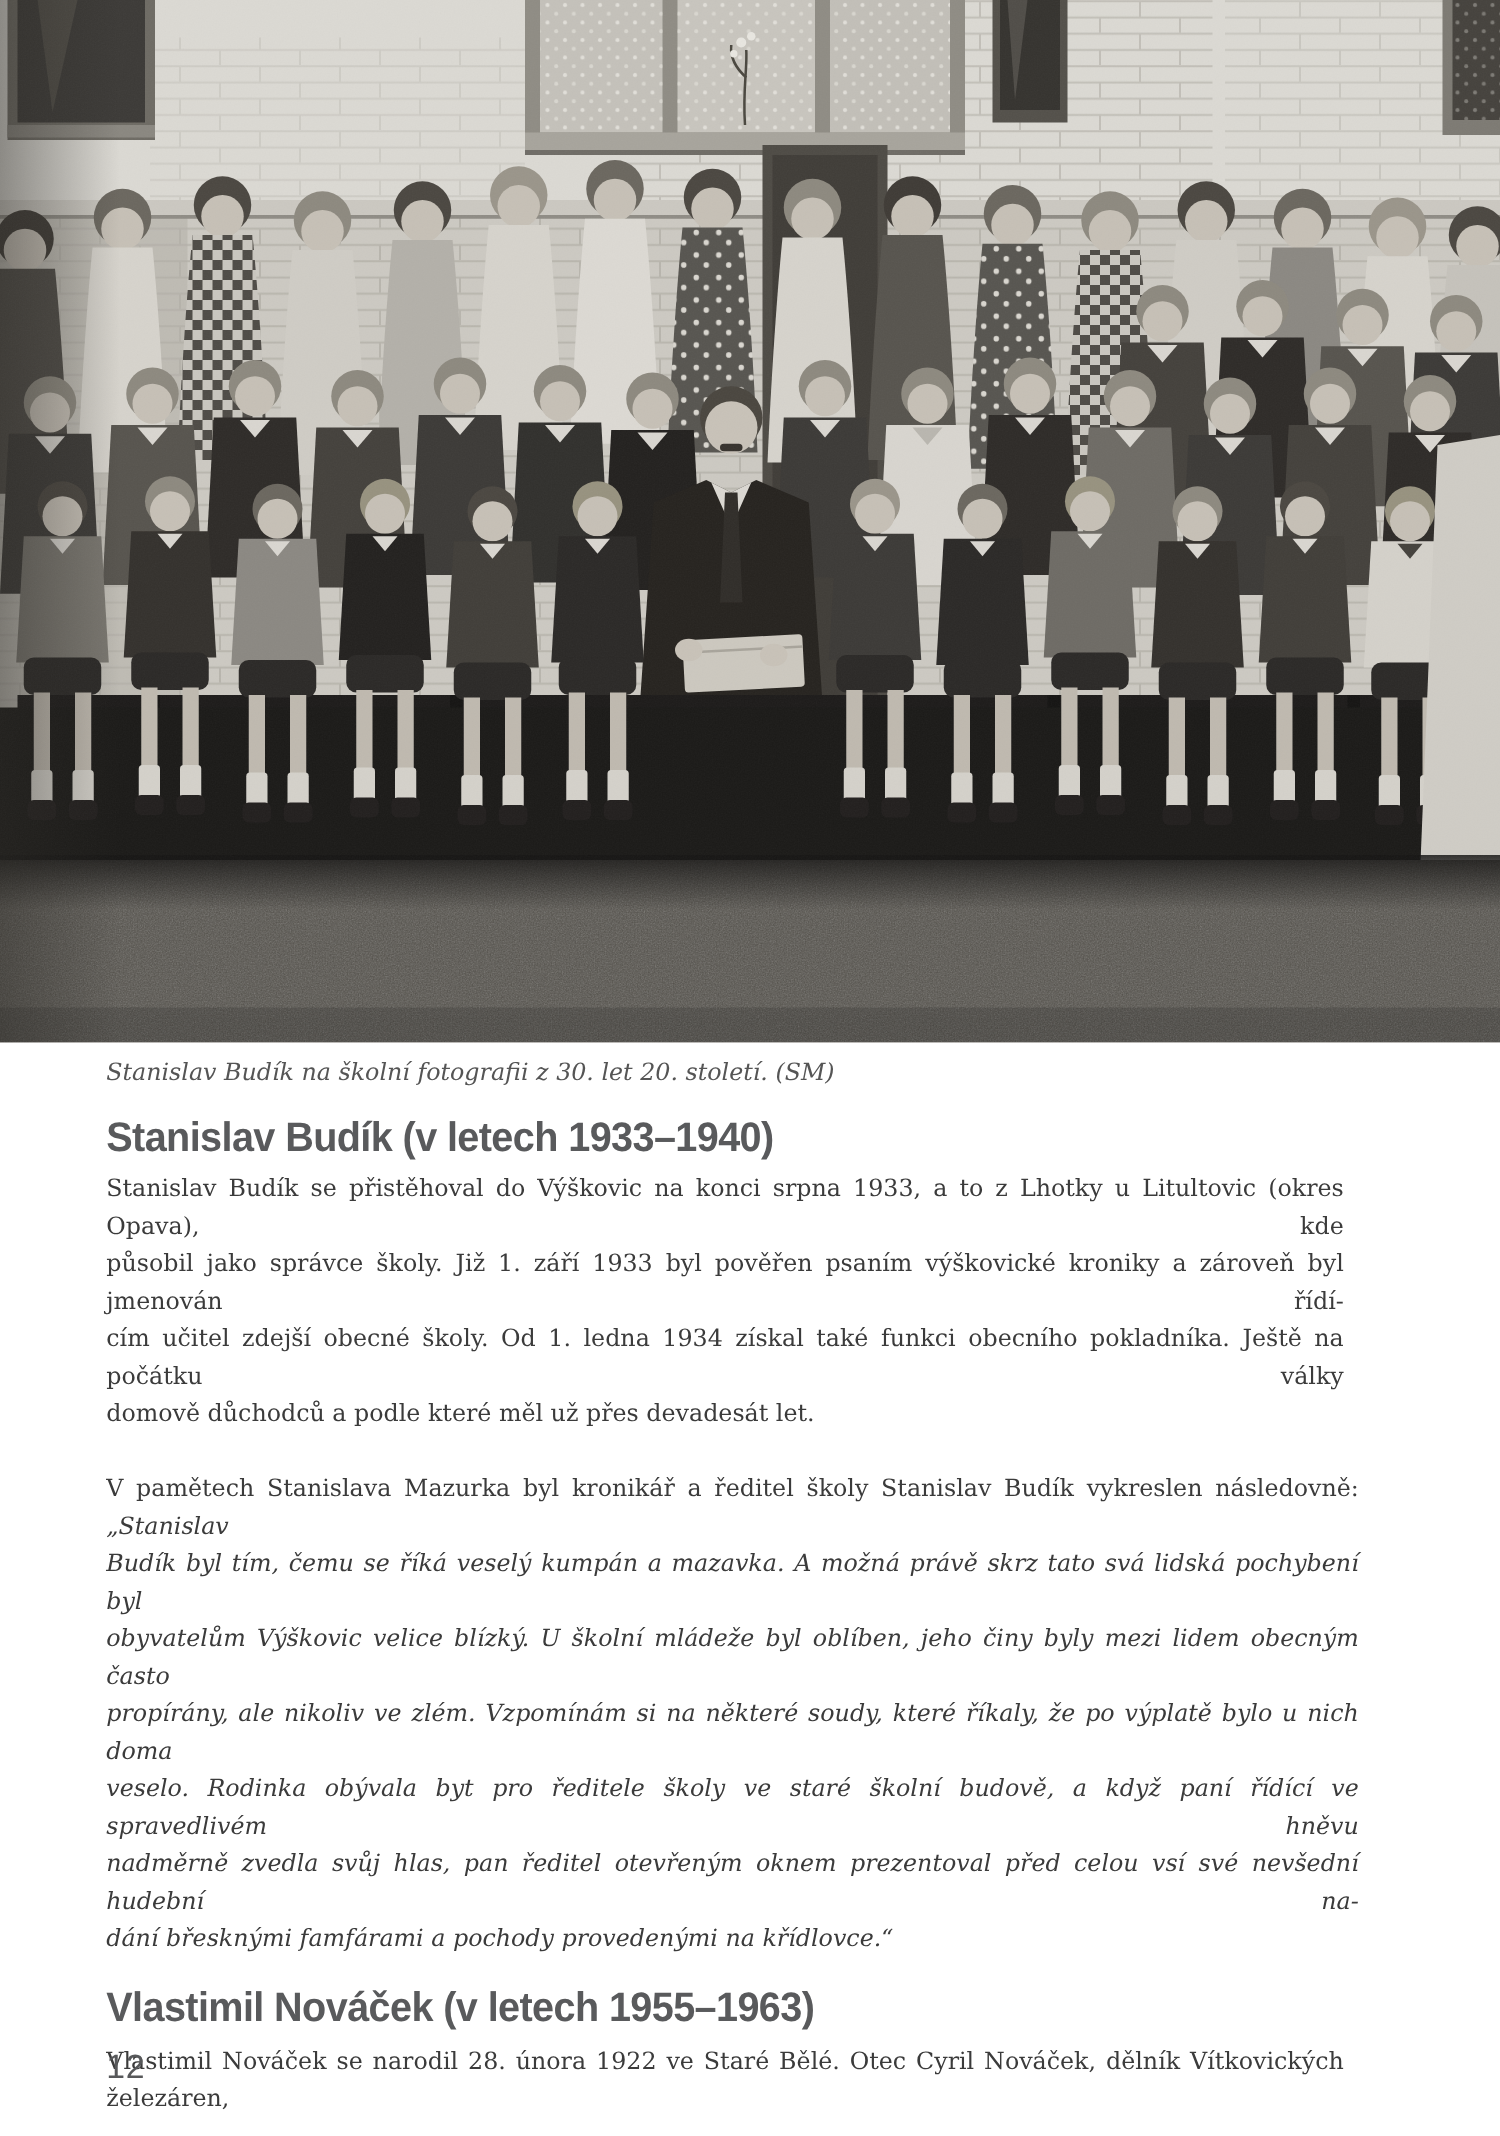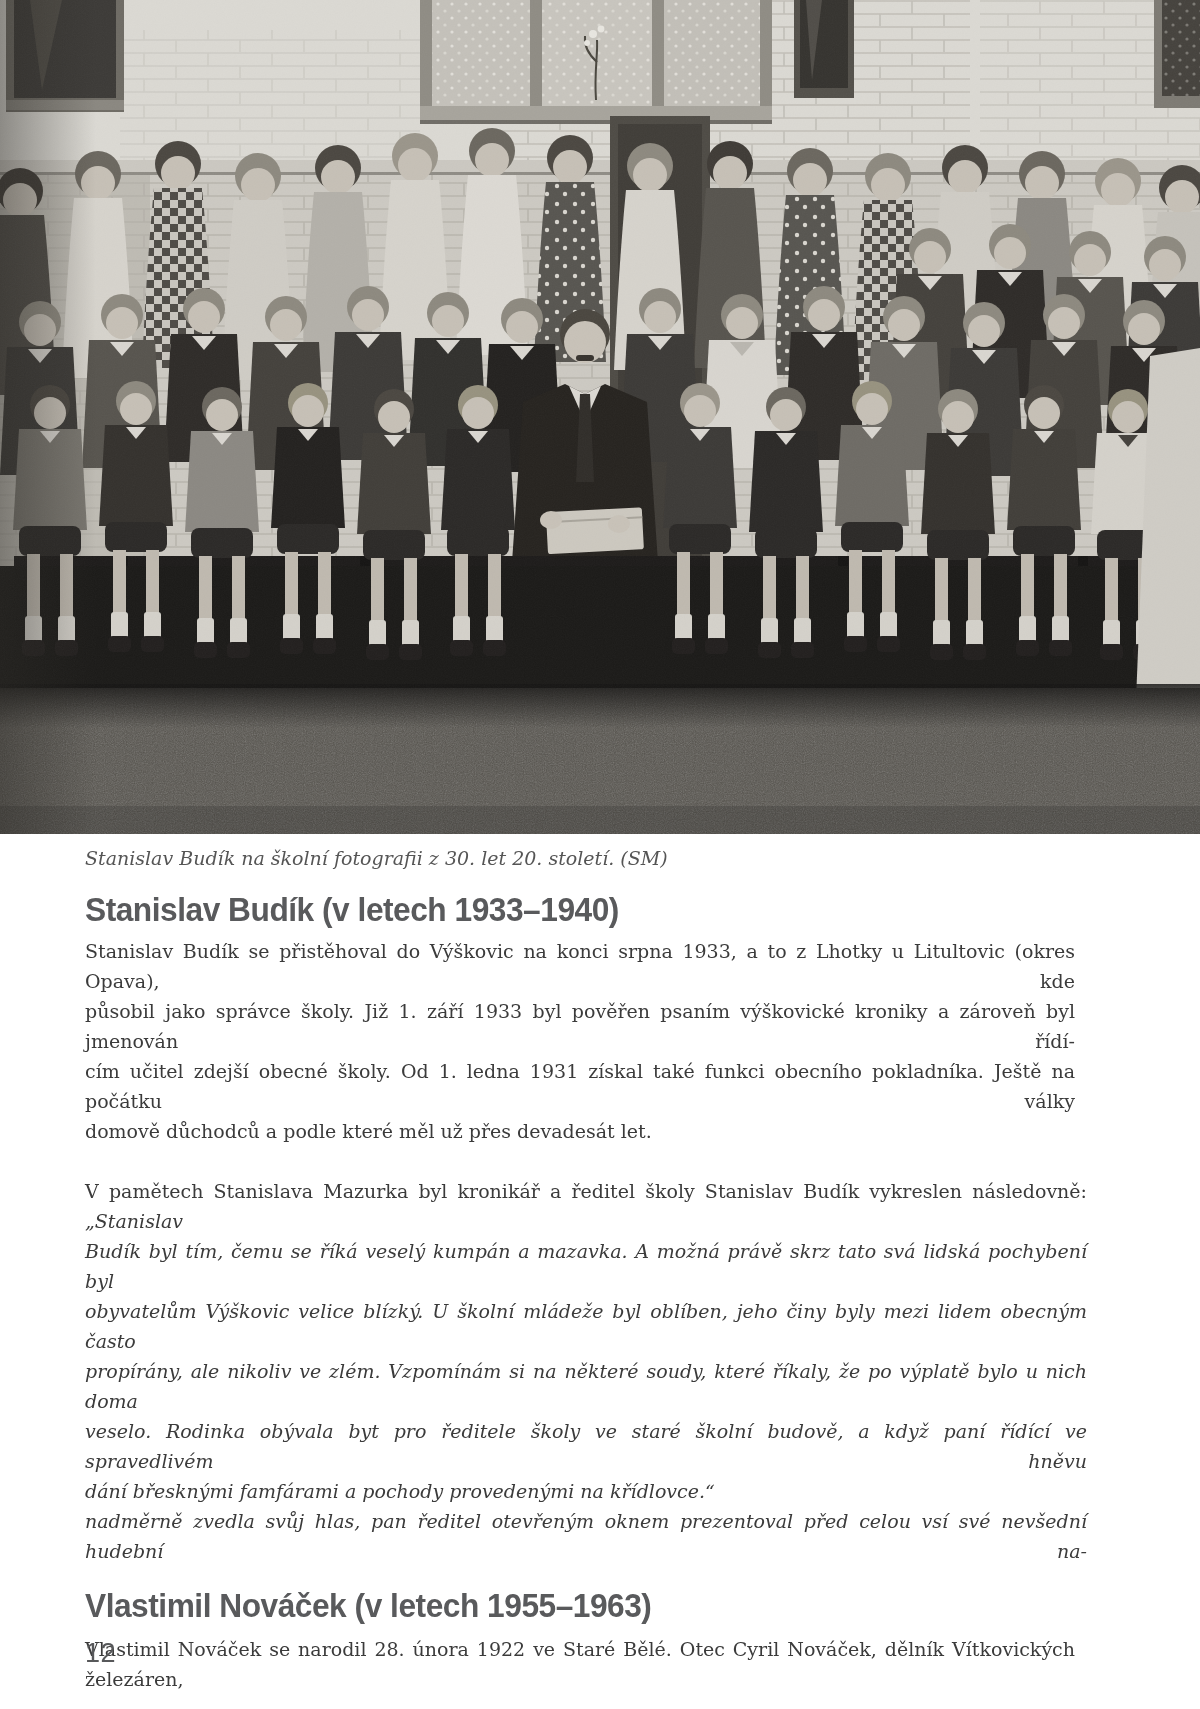--- a/index.html
+++ b/index.html
@@ -269,33 +269,33 @@
     </svg>
   </figure>
 
   <p class="caption">Stanislav Budík na školní fotografii z 30. let 20. století. (SM)</p>
 
   <section>
     <h2>Stanislav Budík (v letech 1933–1940)</h2>
     <div class="body">
       <div class="line">Stanislav Budík se přistěhoval do Výškovic na konci srpna 1933, a to z Lhotky u Litultovic (okres Opava), kde</div>
       <div class="line">působil jako správce školy. Již 1. září 1933 byl pověřen psaním výškovické kroniky a zároveň byl jmenován řídí-</div>
-      <div class="line">cím učitel zdejší obecné školy. Od 1. ledna 1931 získal také funkci obecního pokladníka. Ještě na počátku války</div>
+      <div class="line">cím učitel zdejší obecné školy. Od 1. ledna 1934 získal také funkci obecního pokladníka. Ještě na počátku války</div>
       <div class="line last">domově důchodců a podle které měl už přes devadesát let.</div>
     </div>
   </section>
 
   <section class="memoir">
     <div class="line"><span>V pamětech Stanislava Mazurka byl kronikář a ředitel školy Stanislav Budík vykreslen následovně:</span><em> „Stanislav</em></div>
     <div class="line it">Budík byl tím, čemu se říká veselý kumpán a mazavka. A možná právě skrz tato svá lidská pochybení byl</div>
     <div class="line it">obyvatelům Výškovic velice blízký. U školní mládeže byl oblíben, jeho činy byly mezi lidem obecným často</div>
     <div class="line it">propírány, ale nikoliv ve zlém. Vzpomínám si na některé soudy, které říkaly, že po výplatě bylo u nich doma</div>
     <div class="line it">veselo. Rodinka obývala byt pro ředitele školy ve staré školní budově, a když paní řídící ve spravedlivém hněvu</div>
+    <div class="line it">nadměrně zvedla svůj hlas, pan ředitel otevřeným oknem prezentoval před celou vsí své nevšední hudební na-</div>
     <div class="line it last">dání břesknými famfárami a pochody provedenými na křídlovce.“</div>
-    <div class="line it">nadměrně zvedla svůj hlas, pan ředitel otevřeným oknem prezentoval před celou vsí své nevšední hudební na-</div>
   </section>
 
   <section>
     <h2>Vlastimil Nováček (v letech 1955–1963)</h2>
     <div class="body3">
       <div class="line">Vlastimil Nováček se narodil 28. února 1922 ve Staré Bělé. Otec Cyril Nováček, dělník Vítkovických železáren,</div>
 
     </div>
   </section>
 

